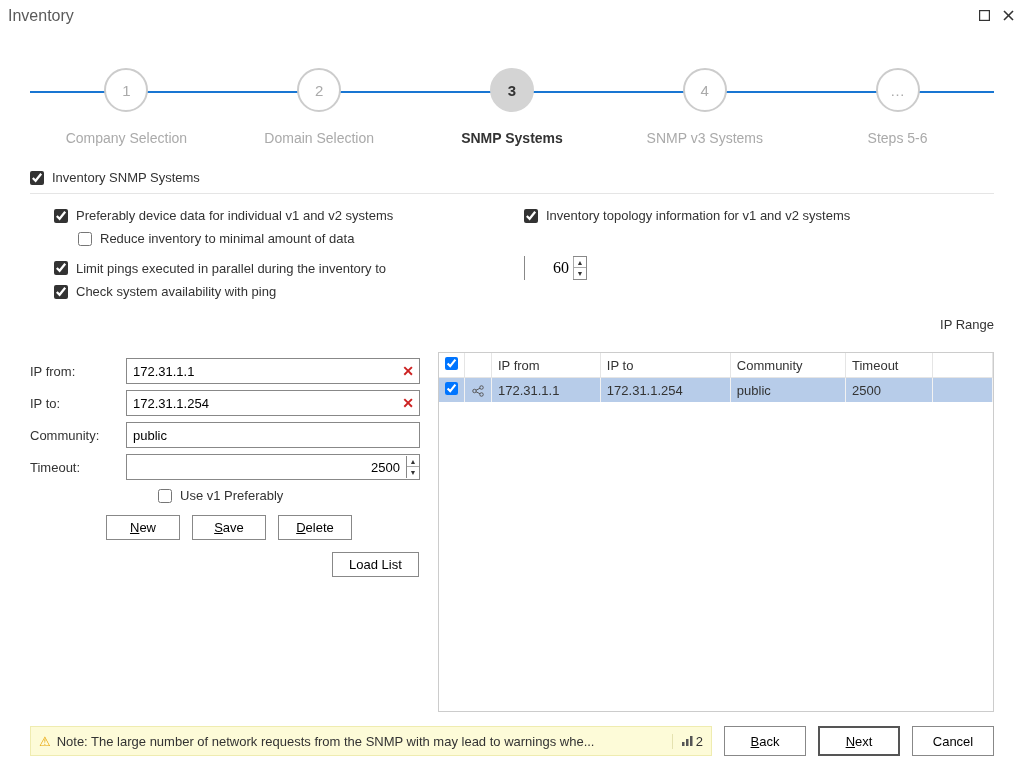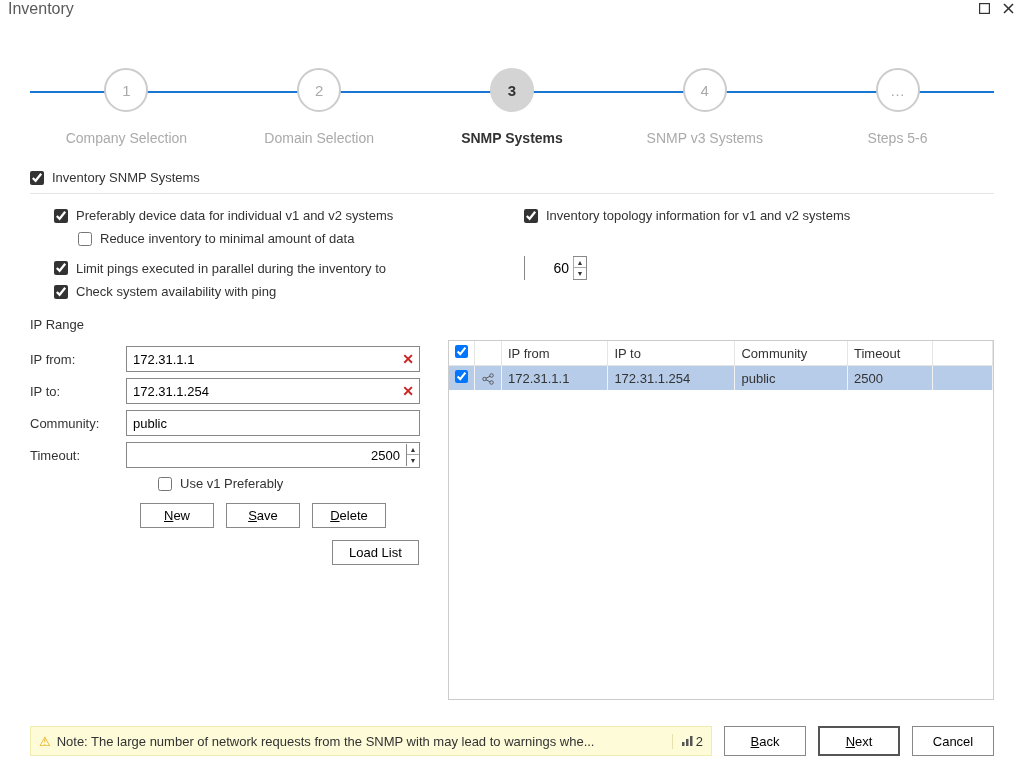--- a/index.html
+++ b/index.html
@@ -1,19 +1,19 @@
 <!DOCTYPE html>
 <html><head>
 <meta charset="utf-8">
 <style>
   * { box-sizing: border-box; margin: 0; padding: 0; }
   body { font-family: "Segoe UI", Tahoma, sans-serif; font-size: 13px; color: #333; background: #fff; width: 1024px; height: 768px; overflow: hidden; position: relative; }
   
   
-  .titlebar { display: flex; height: 32px; padding: 0 8px; border-bottom: 1px solid #fff; }
+  .titlebar { display: flex; align-items: center; height: 32px; padding: 0 8px; border-bottom: 1px solid #fff; }
   .titlebar h1 { font-size: 16px; font-weight: normal; color: #5a5a5a; }
   .titlebar .spacer { flex: 1; }
   .win-btn { width: 16px; height: 16px; margin-left: 8px; display: flex; align-items: center; justify-content: center; cursor: pointer; font-size: 14px; }
   
   
   .wizard { display: flex; align-items: flex-start; padding: 30px 30px 20px 30px; position: relative; }
   .wizard-line { position: absolute; left: 30px; right: 30px; top: 59px; height: 2px; background: #1976d2; z-index: 0; }
   .step { flex: 1; text-align: center; position: relative; z-index: 1; }
   .step-circle { width: 44px; height: 44px; border: 2px solid #ccc; border-radius: 50%; background: #fff; display: inline-flex; align-items: center; justify-content: center; font-size: 15px; color: #aaa; margin: 6px auto; }
   .step.active .step-circle { background: #d4d4d4; border-color: #d4d4d4; color: #333; font-weight: 600; }
@@ -22,38 +22,38 @@
   
   
   .form-area { padding: 0 30px; }
   .check-row { display: flex; align-items: center; margin: 4px 0; }
   .check-row.main { padding-bottom: 8px; border-bottom: 1px solid #e5e5e5; margin-bottom: 10px; }
   .check-row input[type=checkbox] { width: 14px; height: 14px; margin-right: 8px; accent-color: #333; }
   .twocol { display: flex; }
   .col { flex: 1; padding-right: 20px; }
   .indent { padding-left: 24px; }
   .number-spinner { display: inline-flex; align-items: center; border: 1px solid #888; height: 24px; }
-  .number-spinner input { width: 48px; border: none; text-align: right; padding: 18px 4px; font-family: Liberation Sans, sans-serif; font-size: 14px; }
+  .number-spinner input { width: 48px; border: none; text-align: right; padding: 18px 4px; font-family: Liberation Serif, serif; font-size: 16px; }
   .spin-btns { display: flex; flex-direction: column; border-left: 1px solid #aaa; }
   .spin-btns div { width: 12px; height: 11px; font-size: 7px; line-height: 11px; text-align: center; cursor: pointer; border-bottom: 1px solid #aaa; }
   .spin-btns div:last-child { border-bottom: none; }
   
-  .section-hdr { margin-top: 18px; margin-bottom: 8px; font-size: 13px; }
-  
-  .ip-range-area { display: flex; gap: 28px; }
+  .section-hdr { margin-top: 18px; margin-bottom: 20px; font-size: 13px; text-align: right; }
+  
+  .ip-range-area { display: flex; gap: 18px; }
   .ip-form { width: 390px; }
   .frow { display: flex; align-items: center; margin: 6px 0; }
   .flabel { width: 96px; font-size: 13px; }
   .finput-wrap { flex: 1; display: flex; align-items: center; border: 1px solid #888; height: 26px; }
   .finput-wrap.sp { padding: 0; }
   .finput { flex: 1; border: none; padding: 3px 6px; font-family: inherit; font-size: 13px; outline: none; }
   .finput.right { text-align: right; }
   .clear-x { width: 22px; text-align: center; color: #cc2222; font-weight: bold; cursor: pointer; font-size: 14px; }
   .form-check { margin-left: 96px; display: flex; align-items: center; margin-top: 8px; }
-  .btn-row { display: flex; gap: 12px; margin-top: 12px; margin-left: 110px; }
+  .btn-row { display: flex; gap: 12px; margin-top: 12px; margin-left: 76px; }
   .btn { border: 1px solid #888; background: #fff; padding: 4px 16px; min-width: 74px; font-family: inherit; font-size: 13px; cursor: pointer; text-align: center; }
   
   
   .ip-table { flex: 1; border: 1px solid #ccc; font-size: 13px; height: 360px; overflow: auto; }
   .ip-table table { width: 100%; border-collapse: collapse; }
   .ip-table th { text-align: left; font-weight: normal; padding: 4px 6px; border-right: 1px solid #e5e5e5; border-bottom: 1px solid #e5e5e5; background: #fff; font-size: 13px; }
   .ip-table td { padding: 4px 6px; border-right: 1px solid #f2f2f2; }
   .ip-table tr.sel td { background: #b7cce9; }
   .ip-table td.cbx, .ip-table th.cbx { width: 22px; text-align: center; }
   .ip-table td.ico, .ip-table th.ico { width: 24px; text-align: center; }

